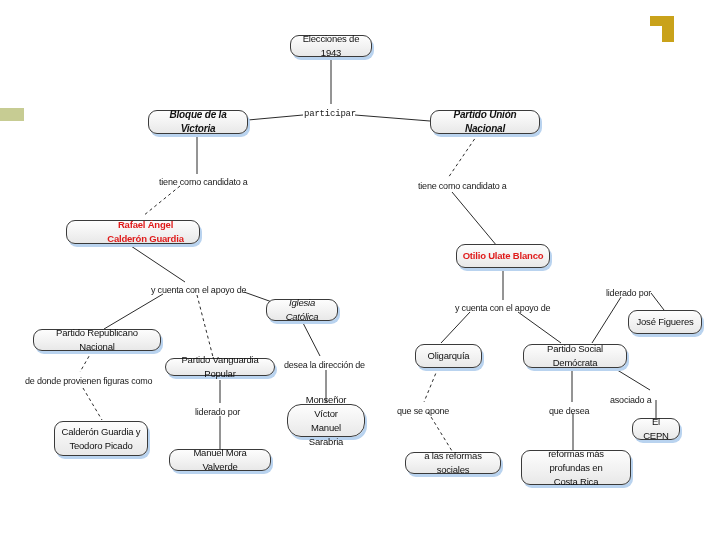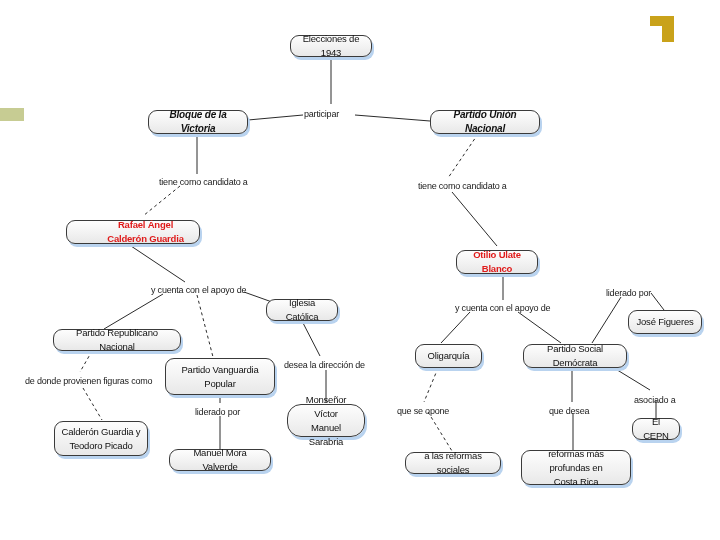--- a/index.html
+++ b/index.html
@@ -126,46 +126,46 @@
 
       <line x1="573" y1="413" x2="573" y2="450"></line>
     </g>
   </svg>
 
   <div id="nodes">
       <div class="node shadow" style="left: 290px; top: 35px; width: 82px; height: 22px;">Elecciones de 1943</div>
       <div class="node shadow italicbold" style="left: 148px; top: 110px; width: 100px; height: 24px;">Bloque de la Victoria</div>
       <div class="node shadow italicbold" style="left: 430px; top: 110px; width: 110px; height: 24px;">Partido Unión Nacional</div>
       <div class="node shadow redbold" style="left: 66px; top: 220px; width: 134px; height: 24px; padding-left: 30px;">Rafael Ángel Calderón Guardia</div>
-      <div class="node shadow redbold" style="left: 456px; top: 250px; width: 82px; height: 24px;">Otilio Ulate Blanco</div>
-      <div class="node shadow" style="left: 266px; top: 299px; width: 72px; height: 22px;">Iglesia Católica</div>
-      <div class="node shadow" style="left: 33px; top: 329px; width: 128px; height: 22px; margin-left: 20px;">Partido Republicano Nacional</div>
-      <div class="node shadow" style="left: 165px; top: 358px; width: 110px; height: 37px;">Partido Vanguardia Popular</div>
+      <div class="node shadow redbold" style="left: 456px; top: 244px; width: 94px; height: 24px;">Otilio Ulate Blanco</div>
+      <div class="node shadow" style="left: 266px; top: 299px; width: 72px; height: 22px; font-style: italic;">Iglesia Católica</div>
+      <div class="node shadow" style="left: 33px; top: 329px; width: 128px; height: 22px;">Partido Republicano Nacional</div>
+      <div class="node shadow" style="left: 165px; top: 358px; width: 110px; height: 18px;">Partido Vanguardia Popular</div>
       <div class="node shadow" style="left: 415px; top: 344px; width: 67px; height: 24px;">Oligarquía</div>
       <div class="node shadow" style="left: 523px; top: 344px; width: 104px; height: 24px;">Partido Social Demócrata</div>
       <div class="node shadow" style="left: 628px; top: 310px; width: 74px; height: 24px;">José Figueres</div>
       <div class="node shadow" style="left: 287px; top: 404px; width: 78px; height: 33px; border-radius: 14px;">Monseñor Víctor
 Manuel Sarabria</div>
       <div class="node shadow" style="left: 54px; top: 421px; width: 94px; height: 35px;">Calderón Guardia y
 Teodoro Picado</div>
       <div class="node shadow" style="left: 169px; top: 449px; width: 102px; height: 22px;">Manuel Mora Valverde</div>
       <div class="node shadow" style="left: 632px; top: 418px; width: 48px; height: 22px;">El CEPN</div>
       <div class="node shadow" style="left: 405px; top: 452px; width: 96px; height: 22px;">a las reformas sociales</div>
       <div class="node shadow" style="left: 521px; top: 450px; width: 110px; height: 35px;">reformas más profundas en
 Costa Rica</div>
     </div>
 
   <div id="labels">
-      <div class="lbl" style="left: 304px; top: 109px;">participar</div>
+      <div class="lbl" style="left: 304px; top: 109px; font-family: Liberation Mono, monospace;">participar</div>
       <div class="lbl" style="left: 159px; top: 177px;">tiene como candidato a</div>
       <div class="lbl" style="left: 418px; top: 181px;">tiene como candidato a</div>
       <div class="lbl" style="left: 151px; top: 285px;">y cuenta con el apoyo de</div>
       <div class="lbl" style="left: 455px; top: 303px;">y cuenta con el apoyo de</div>
       <div class="lbl" style="left: 606px; top: 288px;">liderado por</div>
       <div class="lbl" style="left: 284px; top: 360px;">desea la dirección de</div>
       <div class="lbl" style="left: 25px; top: 376px;">de donde provienen figuras como</div>
       <div class="lbl" style="left: 195px; top: 407px;">liderado por</div>
-      <div class="lbl" style="left: 634px; top: 395px;">asociado a</div>
+      <div class="lbl" style="left: 610px; top: 395px;">asociado a</div>
       <div class="lbl" style="left: 397px; top: 406px;">que se opone</div>
       <div class="lbl" style="left: 549px; top: 406px;">que desea</div>
     </div>
 
 </div>
 
 </body></html>

